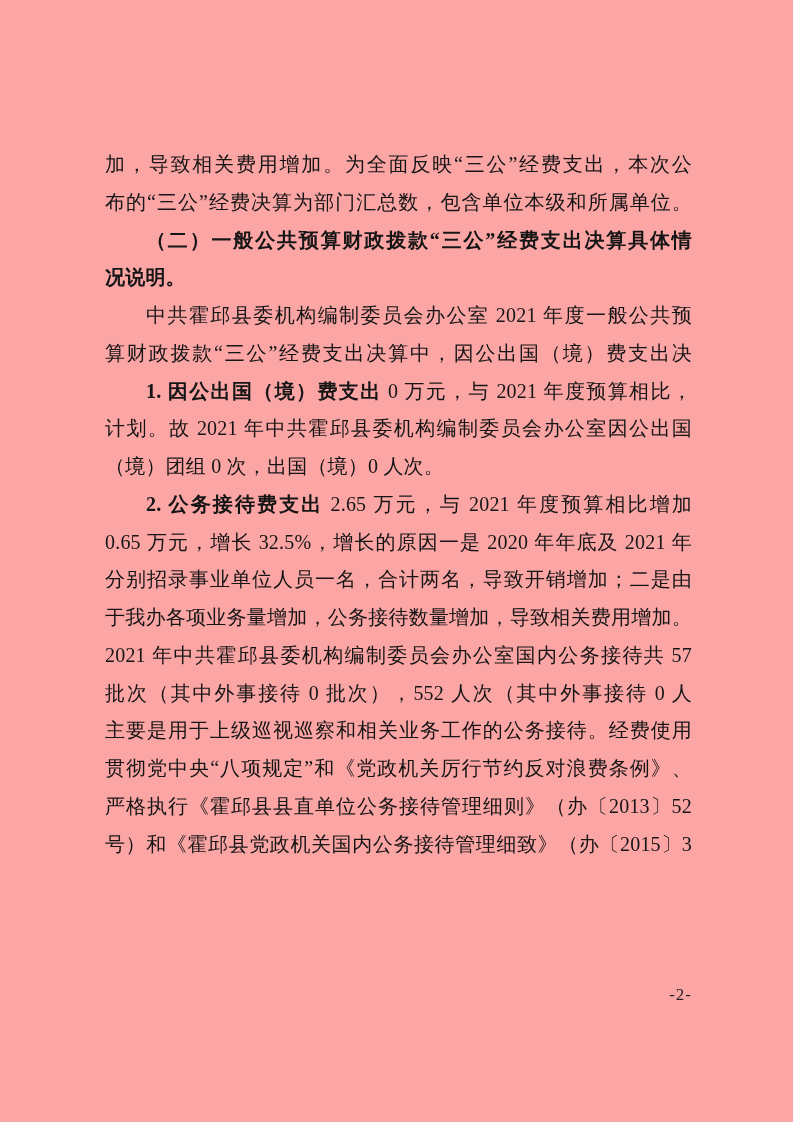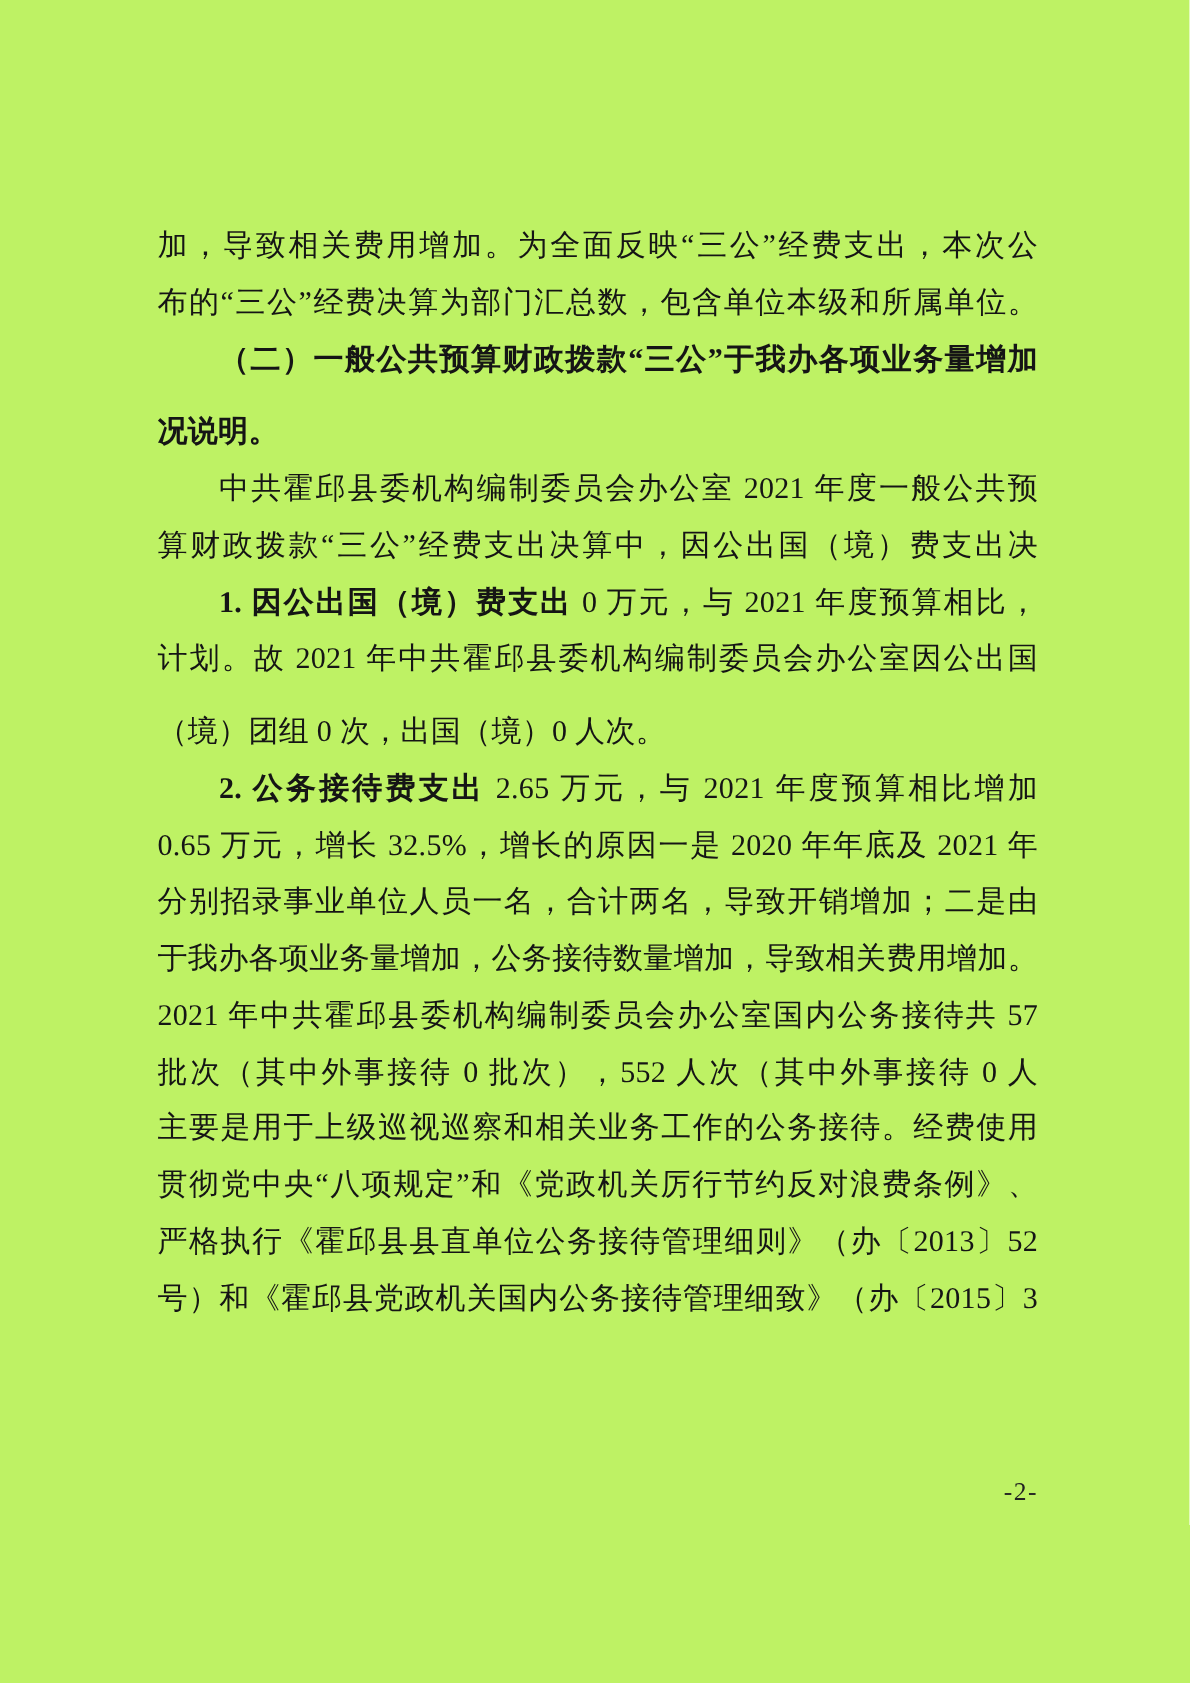--- a/index.html
+++ b/index.html
@@ -4,21 +4,21 @@
 <style>
   html, body {
     margin: 0;
     padding: 0;
     background: #ffffff;
   }
   .page {
     position: relative;
     width: 793px;
     height: 1122px;
-    background: #bef264;
+    background: #fca5a5;
     overflow: hidden;
     font-family: "Liberation Serif", "DejaVu Serif", serif;
     color: #151515;
   }
   .text-block {
     position: absolute;
     left: 105px;
     top: 146px;
     width: 587px;
   }
@@ -28,21 +28,20 @@
     font-size: 20px;
     text-align: justify;
     text-align-last: justify;
     letter-spacing: 0.2px;
     white-space: normal;
     overflow: hidden;
   }
   .line.no-fill {
     text-align: center;
     text-align-last: left;
-    margin-top: 11px;
   }
   .line.indent {
     text-indent: 41px;
   }
   .bold {
     font-weight: bold;
   }
   .page-number {
     position: absolute;
     top: 984px;
@@ -55,21 +54,21 @@
     color: #222222;
   }
 </style>
 </head>
 <body>
 
 <div class="page">
   <div class="text-block">
       <div class="line"><span class="normal">加，导致相关费用增加。为全面反映“三公”经费支出，本次公</span></div>
       <div class="line"><span class="normal">布的“三公”经费决算为部门汇总数，包含单位本级和所属单位。</span></div>
-      <div class="line indent"><span class="bold">（二）一般公共预算财政拨款“三公”于我办各项业务量增加</span></div>
+      <div class="line indent"><span class="bold">（二）一般公共预算财政拨款“三公”经费支出决算具体情</span></div>
       <div class="line no-fill"><span class="bold">况说明。</span></div>
       <div class="line indent"><span class="normal">中共霍邱县委机构编制委员会办公室 2021 年度一般公共预</span></div>
       <div class="line"><span class="normal">算财政拨款“三公”经费支出决算中，因公出国（境）费支出决</span></div>
       <div class="line indent"><span class="bold">1. 因公出国（境）费支出</span><span class="normal"> 0 万元，与 2021 年度预算相比，</span></div>
       <div class="line"><span class="normal">计划。故 2021 年中共霍邱县委机构编制委员会办公室因公出国</span></div>
       <div class="line no-fill"><span class="normal">（境）团组 0 次，出国（境）0 人次。</span></div>
       <div class="line indent"><span class="bold">2. 公务接待费支出</span><span class="normal"> 2.65 万元，与 2021 年度预算相比增加</span></div>
       <div class="line"><span class="normal">0.65 万元，增长 32.5%，增长的原因一是 2020 年年底及 2021 年</span></div>
       <div class="line"><span class="normal">分别招录事业单位人员一名，合计两名，导致开销增加；二是由</span></div>
       <div class="line"><span class="normal">于我办各项业务量增加，公务接待数量增加，导致相关费用增加。</span></div>

